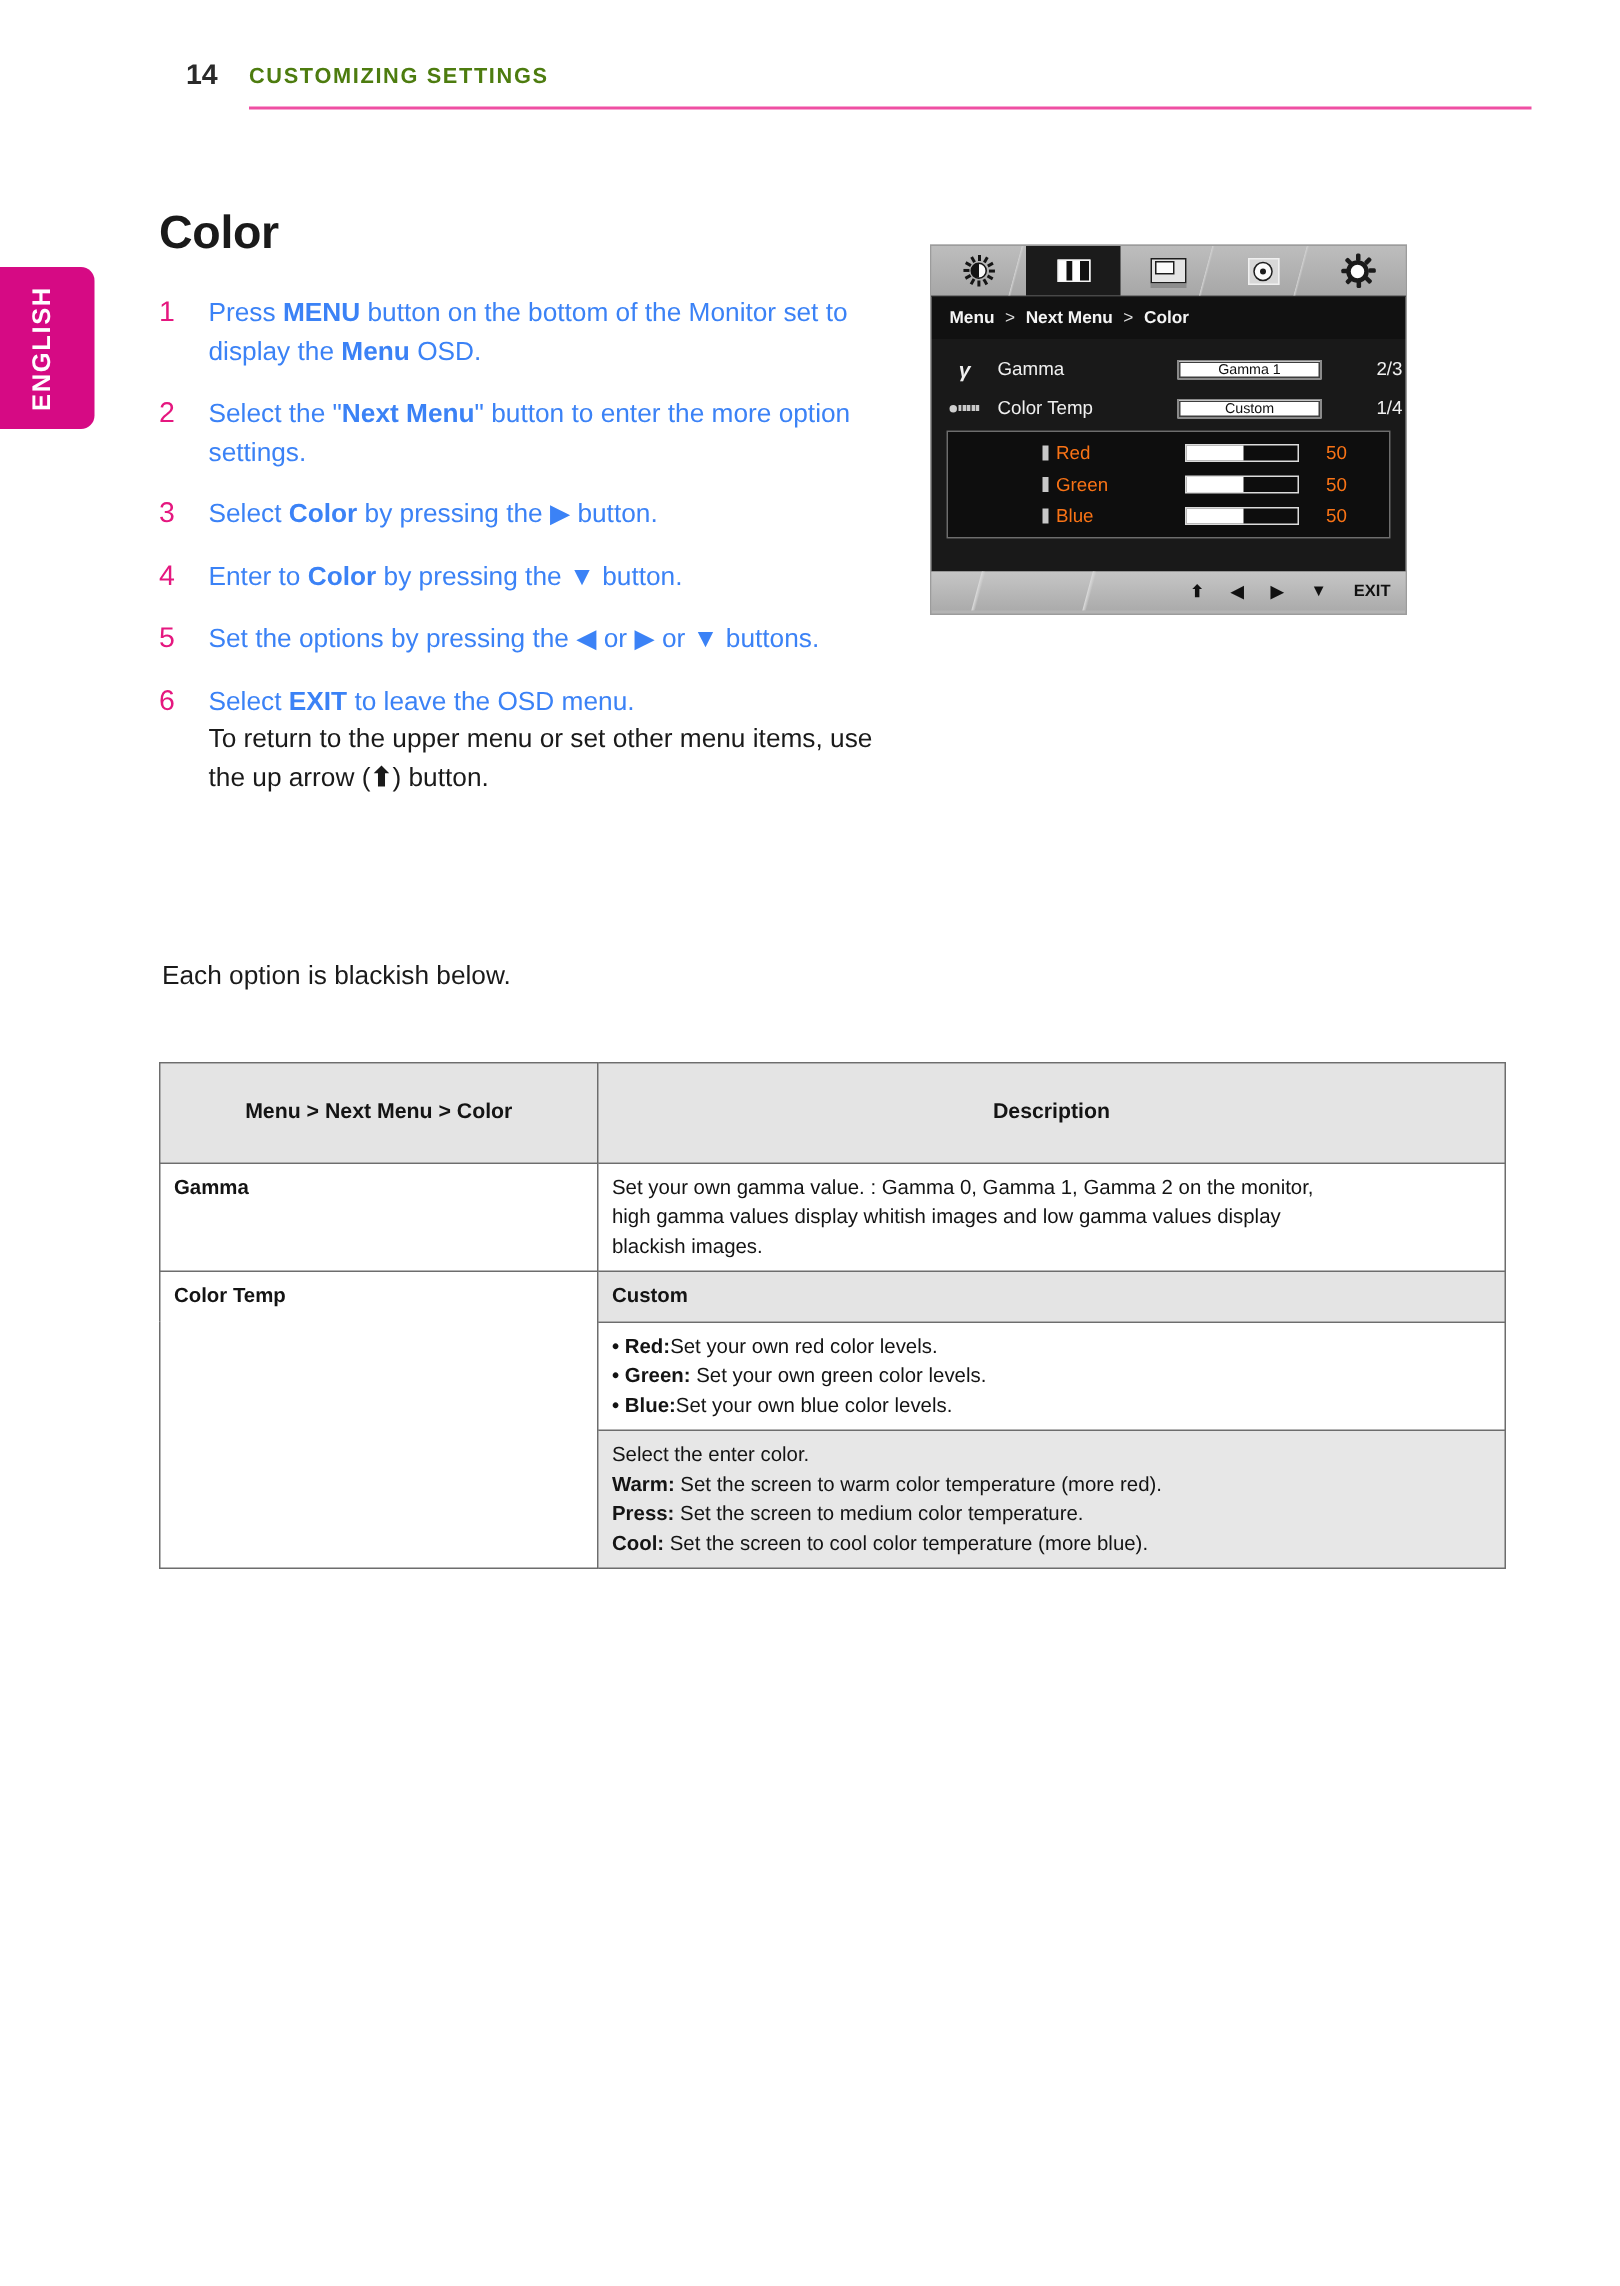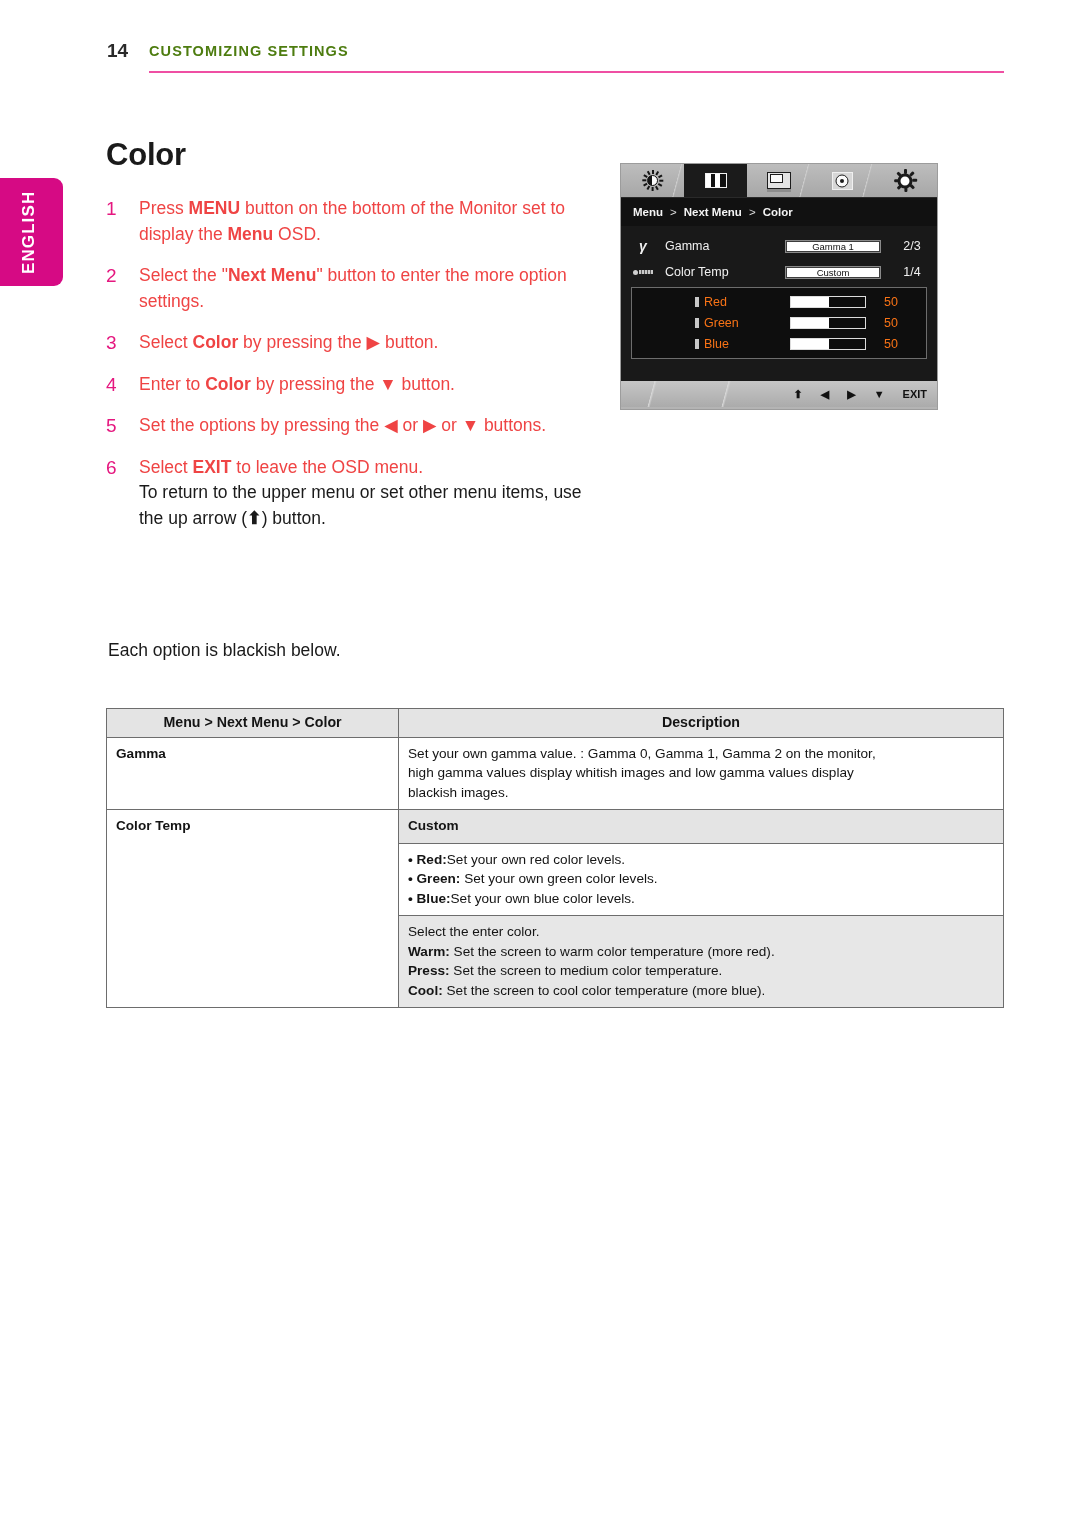--- a/index.html
+++ b/index.html
@@ -18,21 +18,21 @@
     position: relative;
     width: 1080px;
     height: 1524px;
     overflow: hidden;
     background: #ffffff;
   }
 
   
   .page-header {
     position: absolute;
-    left: 0; top: 40px;
+    left: 17px; top: 40px;
     width: 1000px;
     height: 40px;
   }
   .page-number {
     position: absolute;
     left: 107px; top: 0px;
     font-size: 19px;
     font-weight: bold;
     letter-spacing: 0px;
     color: #2a2a2a;
@@ -107,21 +107,21 @@
     width: 26px;
     text-align: left;
     color: #e5177f;
     font-size: 19px;
     line-height: 25px;
   }
   .step-text {
     margin-left: 33px;
     font-size: 17.5px;
     line-height: 25.5px;
-    color: #ef4444;
+    color: #3b82f6;
   }
   .step-text b { font-weight: bold; }
   .step-sub {
     margin-left: 33px;
     font-size: 17.5px;
     line-height: 25.5px;
     color: #1a1a1a;
   }
 
   .each-option {
@@ -248,21 +248,21 @@
     font-size: 12px;
   }
   .osd-row .ricon {
     width: 44px;
     display: flex;
     align-items: center;
     justify-content: center;
   }
   .osd-row .rlabel { width: 120px; font-size: 12.5px; }
   .osd-row .rvalue { width: 104px; display:flex; align-items:center; }
-  .osd-row .rnum { width: 46px; text-align: center; font-size: 12.5px; }
+  .osd-row .rnum { width: 46px; text-align: right; font-size: 12.5px; }
 
   .gamma-glyph { color:#f0f0f0; font-size: 14px; font-weight: bold; font-style: italic; }
   .temp-glyph { width: 20px; height: 7px; display:flex; align-items:center; }
   .temp-glyph .dot { width:5px; height:5px; border-radius:50%; background:#cfcfcf; }
   .temp-glyph .bar { flex:1; height:4px; background: repeating-linear-gradient(90deg,#c9c9c9 0 2px, #5a5a5a 2px 3px); margin-left:1px; }
 
   .pill {
     width: 96px; height: 13px;
     background: #ffffff;
     border: 1px solid #8a8a8a;
@@ -335,21 +335,21 @@
     vertical-align: top;
     padding: 6px 9px 7px 9px;
     line-height: 19.5px;
     text-align: left;
   }
   .opt-table th {
     background: #e4e4e4;
     font-weight: bold;
     text-align: center;
     font-size: 14.2px;
-    padding: 4px 9px;
+    padding: 23px 9px;
   }
   .col-left { width: 292px; }
   .cell-key { font-weight: bold; }
   .cell-sub {
     background: #e4e4e4;
     font-weight: bold;
   }
   .cell-shade { background: #e7e7e7; }
 </style>
 </head>

